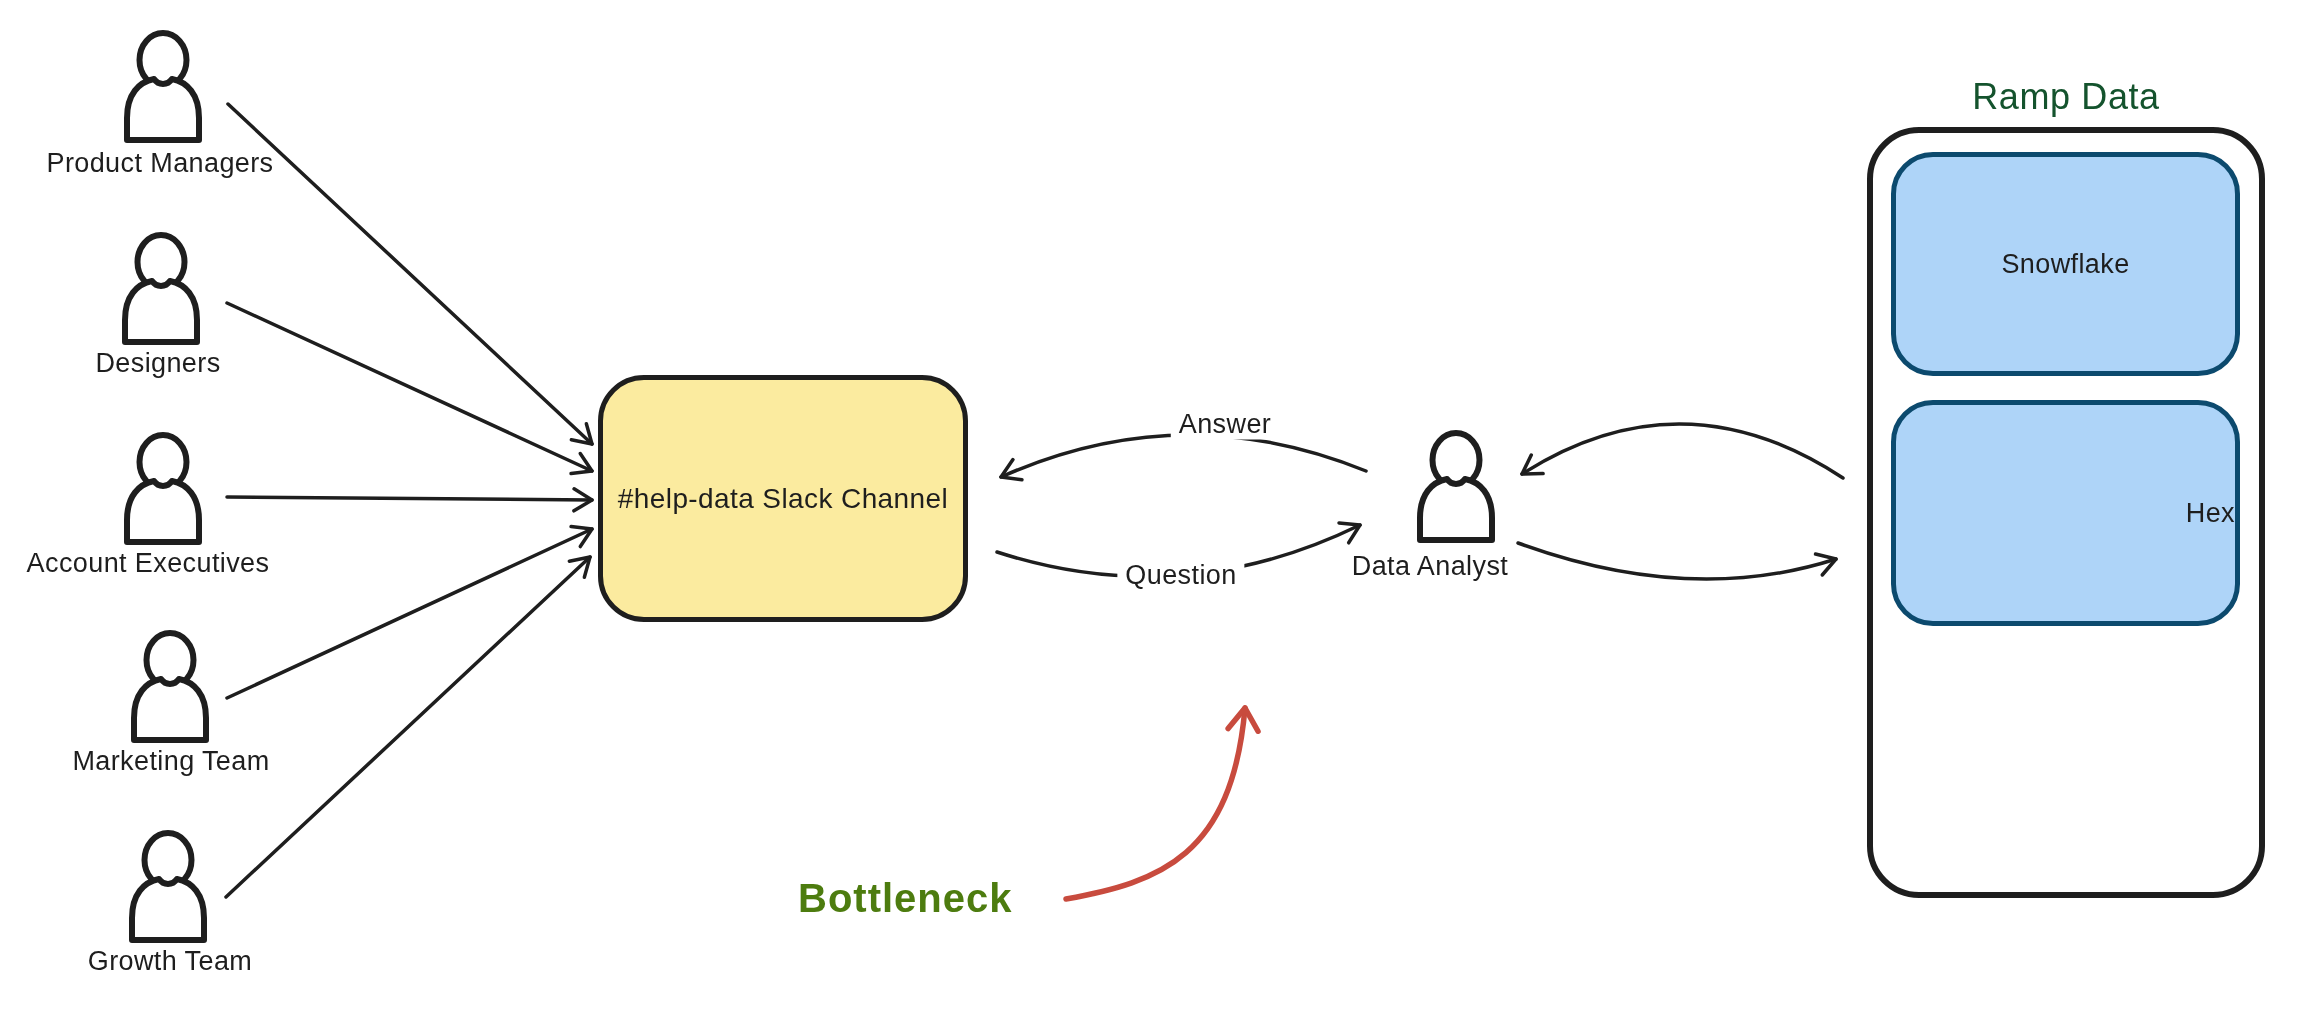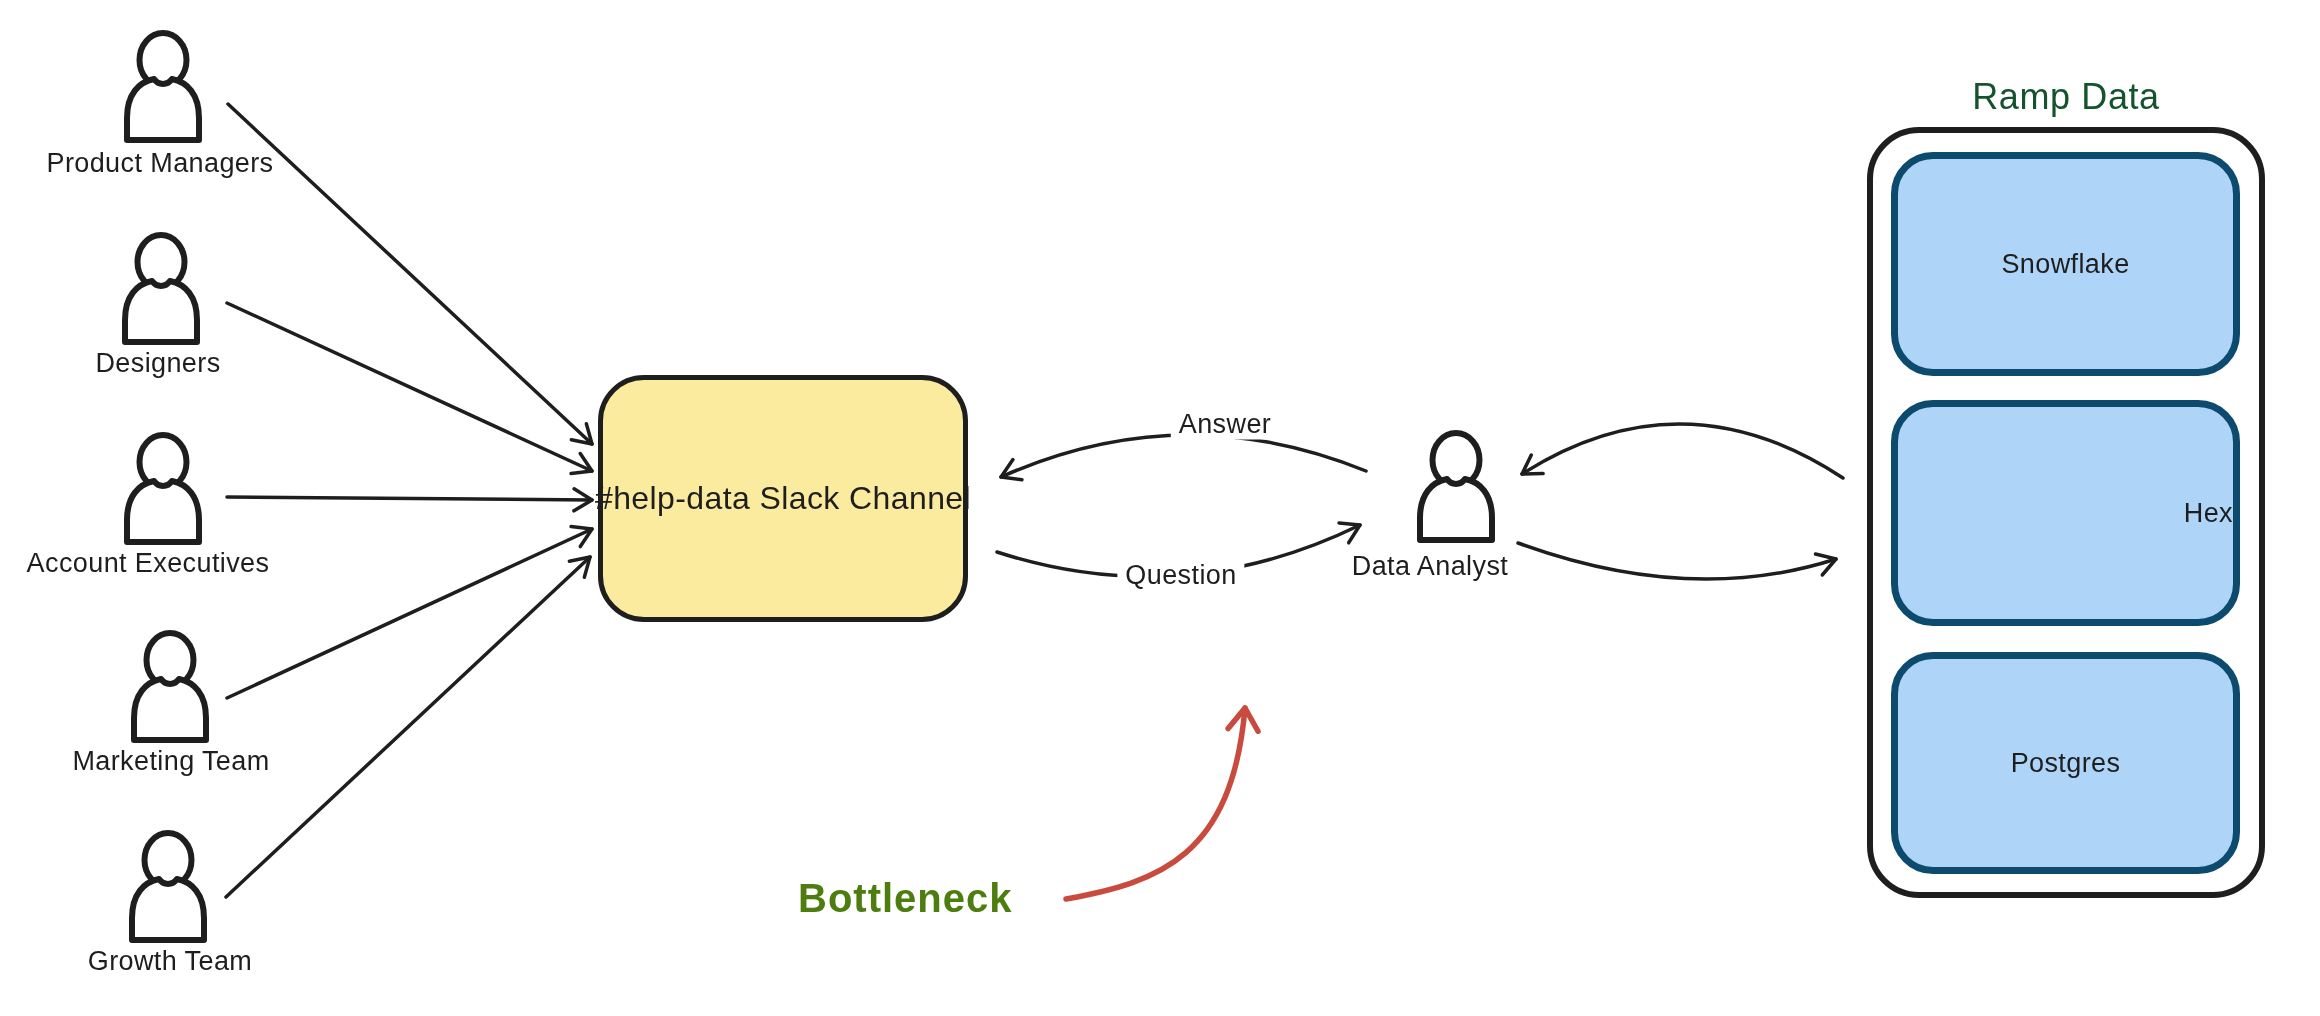--- a/index.html
+++ b/index.html
@@ -46,21 +46,21 @@
     background: #fbeb9f;
     border: 5px solid #1e1e1e;
     border-radius: 46px;
     box-sizing: border-box;
     display: flex;
     align-items: center;
     justify-content: center;
   }
   .slack-box .box-text {
     color: #1e1e1e;
-    font-size: 32px;
+    font-size: 28px;
     letter-spacing: 0.4px;
     white-space: nowrap;
   }
   .ramp-container {
     position: absolute;
     left: 1867px; top: 127px;
     width: 398px; height: 771px;
     background: #ffffff;
     border: 6px solid #1e1e1e;
     border-radius: 52px;
@@ -74,21 +74,21 @@
     font-size: 36px;
     letter-spacing: 0.6px;
     white-space: nowrap;
     margin-top: 8px;
   }
   .system-box {
     position: absolute;
     left: 1891px;
     width: 349px;
     background: #aed4f8;
-    border: 7px solid #0c4a6e;
+    border: 5px solid #0c4a6e;
     border-radius: 42px;
     box-sizing: border-box;
     display: flex;
     align-items: center;
     justify-content: center;
   }
   .system-box .box-text {
     color: #1e1e1e;
     font-size: 27px;
     letter-spacing: 0.4px;
@@ -182,19 +182,16 @@
 
   <div class="ramp-title">Ramp Data</div>
   <div class="ramp-container"></div>
 
   <div class="system-box" id="system-snowflake">
     <span class="box-text">Snowflake</span>
   </div>
   <div class="system-box" id="system-hex">
     <span class="box-text">Hex</span>
   </div>
-  <div class="system-box" id="system-postgres">
-    <span class="box-text">Postgres</span>
-  </div>
 
   <div class="annotation-label">Bottleneck</div>
 
 </div>
 
 </body></html>

